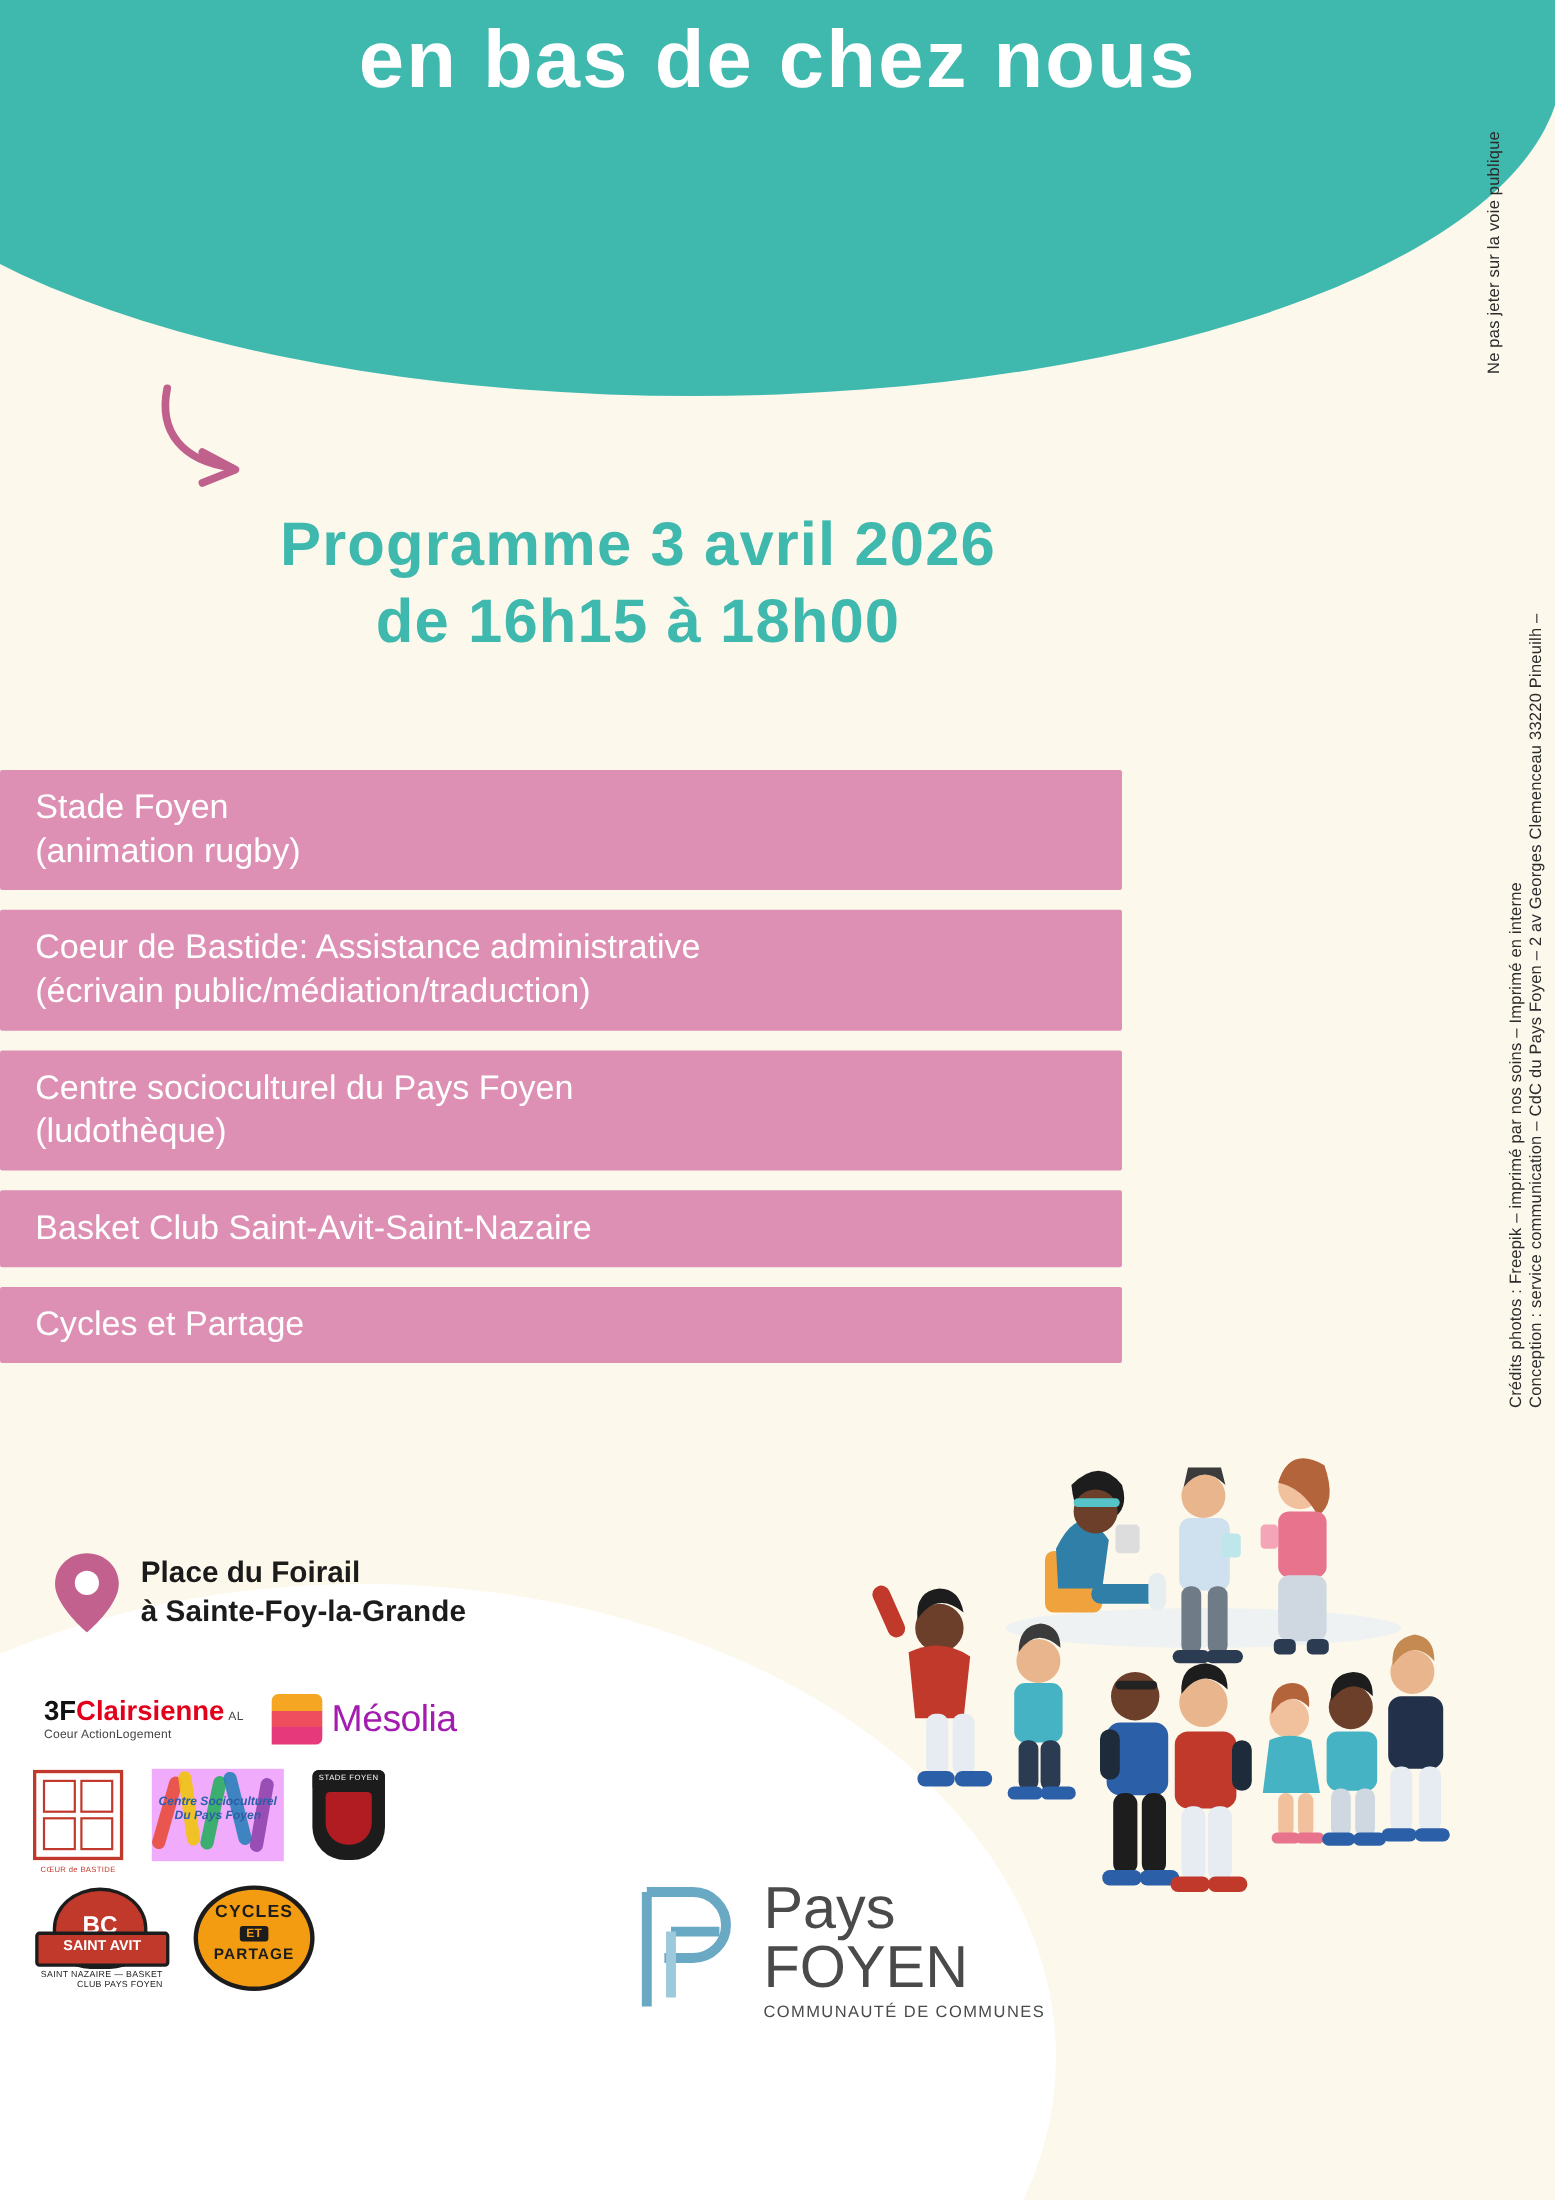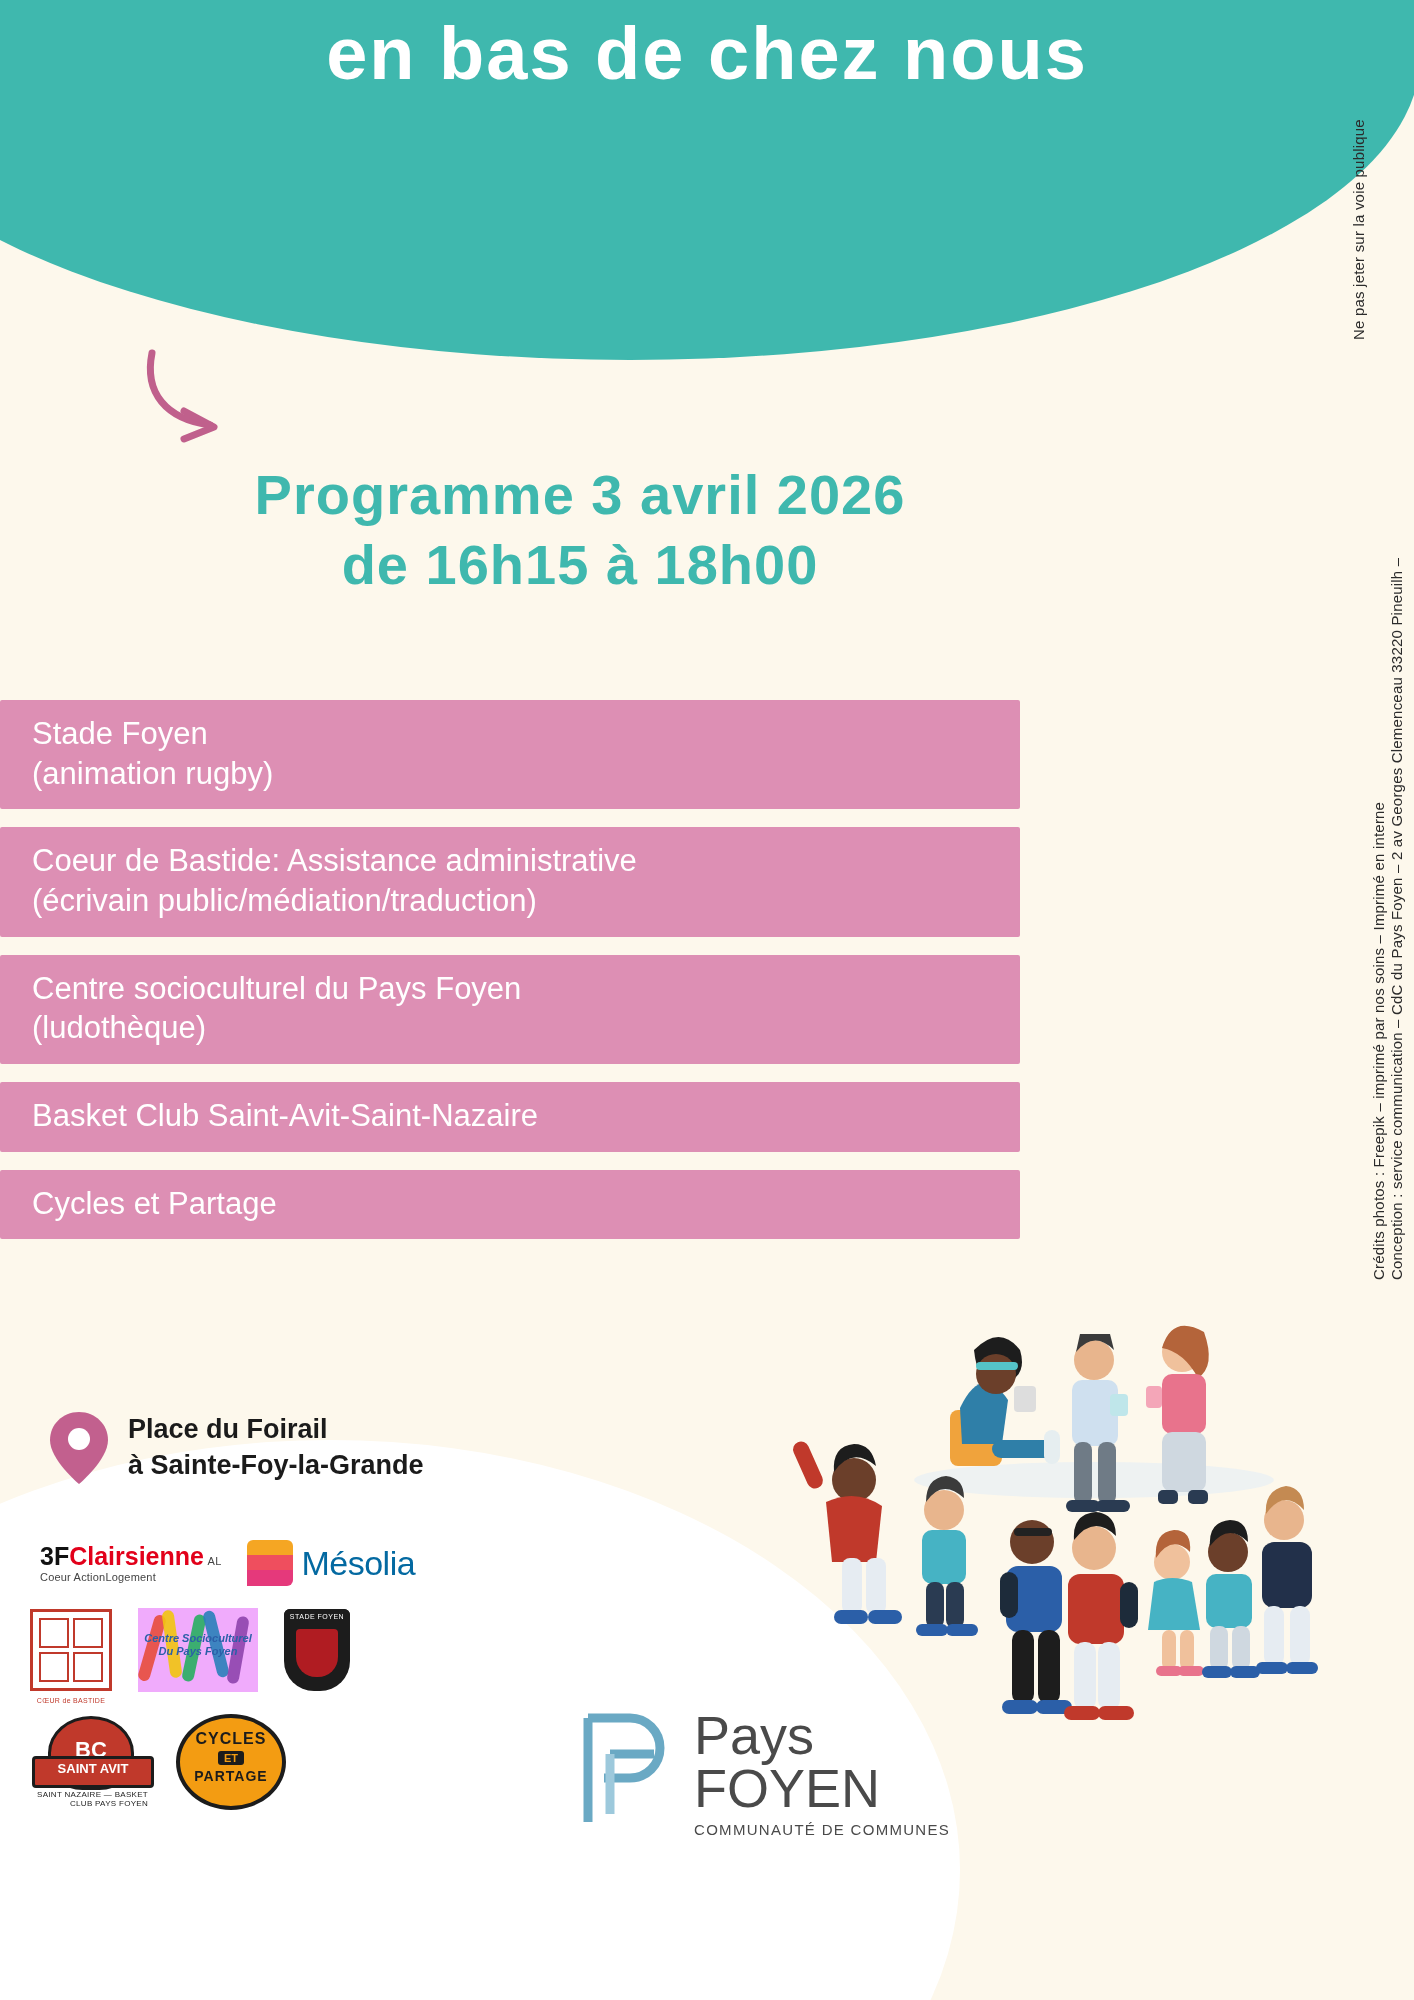--- a/index.html
+++ b/index.html
@@ -173,21 +173,21 @@
   }
   .meso-mark {
     width: 46px;
     height: 46px;
     margin-right: 8px;
     border-radius: 6px 6px 6px 0;
     background: linear-gradient(180deg,#f5a623 0%, #f5a623 33%, #ef4e5e 33%, #ef4e5e 66%, #e5397b 66%, #e5397b 100%);
   }
   .meso-name {
     font-size: 34px;
-    color: #0369a1;
+    color: #a21caf;
     letter-spacing: -.5px;
   }
 
   
   .logo-coeur {
     width: 82px;
     height: 82px;
     border: 3px solid #c0392b;
     position: relative;
     box-sizing: border-box;
@@ -301,21 +301,21 @@
   .logo-cycles .l2 { font-size: 11px; background:#1c1c1c;color:#f39c12;display:inline-block;padding:1px 6px;border-radius:3px;margin-top:2px;}
   .logo-cycles .l3 { font-size: 14px; margin-top: 2px; letter-spacing: 1px;}
 
   
   .paysfoyen {
     position: absolute;
     left: 570px;
     top: 1710px;
     z-index: 9;
     display: flex;
-    align-items: flex-start;
+    align-items: center;
   }
   .pf-mark { margin-right: 14px; }
   .pf-text { color: #5a5a5a; }
   .pf-text .p1 { font-size: 54px; line-height: .95; color:#4a4a4a;}
   .pf-text .p2 { font-size: 54px; line-height: 1.0; color:#4a4a4a;}
   .pf-text .p3 { font-size: 15px; letter-spacing: 1.3px; margin-top: 6px; color:#4a4a4a;}
 
   
   .vertical-text {
     position: absolute;

